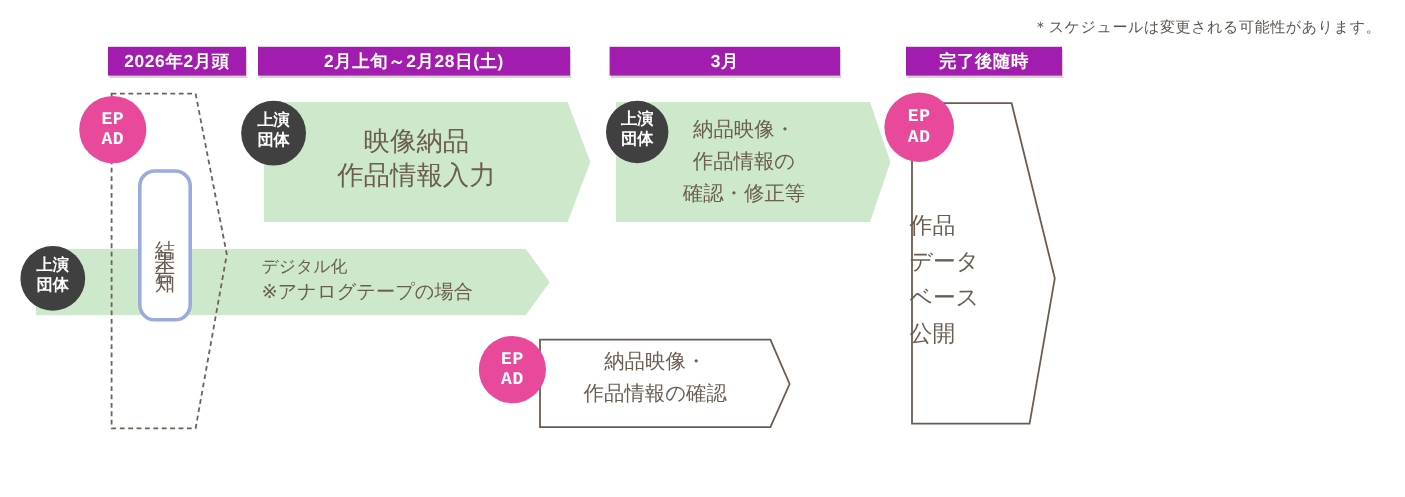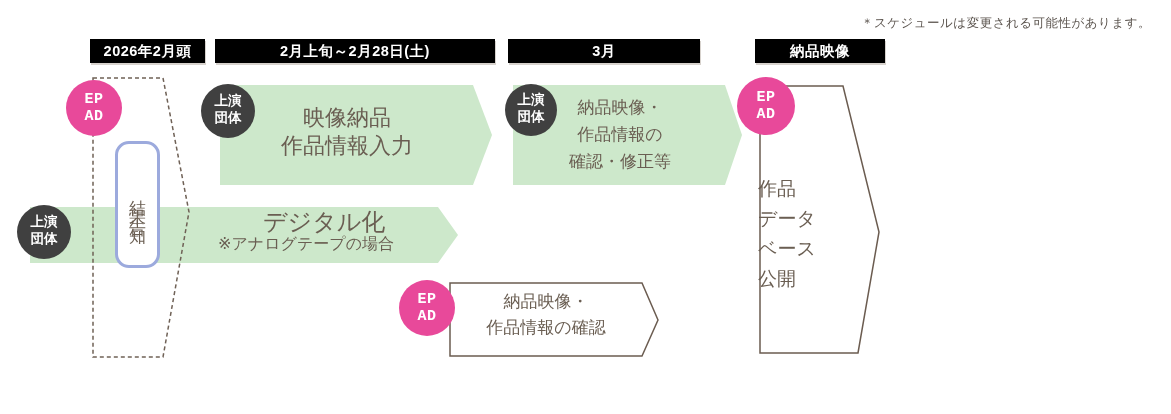--- a/index.html
+++ b/index.html
@@ -4,21 +4,21 @@
 <style>
   html,body{margin:0;padding:0;background:#ffffff;}
   #canvas{
     position:relative;width:1171px;height:414px;background:#ffffff;overflow:hidden;
     font-family:"Liberation Sans","DejaVu Sans",sans-serif;
   }
   .note{
     position:absolute;top:15px;right:20px;font-size:12.5px;color:#5c554f;letter-spacing:.5px;font-family:Liberation Mono, monospace;
   }
   .bar{
-    position:absolute;top:39px;height:24px;background:#000000;color:#ffffff;
+    position:absolute;top:39px;height:24px;background:#a21caf;color:#ffffff;
     font-weight:bold;font-size:14.5px;display:flex;align-items:center;justify-content:center;
     box-shadow:1px 2px 0 rgba(140,125,112,.35);z-index:3;letter-spacing:.5px;
   }
   .garrow{
     position:absolute;background:#cde8cb;z-index:1;
   }
   .arrow-label{
     position:absolute;color:#6a5e52;text-align:center;white-space:pre-line;z-index:2;
   }
   .circle{
@@ -37,34 +37,34 @@
   svg.shape{position:absolute;z-index:2;overflow:visible;}
   .dbtext{
     position:absolute;left:758px;top:174px;width:104px;z-index:3;
     color:#6a5e52;font-size:19px;line-height:30px;text-align:left;white-space:pre-line;
   }
   .warrow-label{
     position:absolute;left:450px;top:289px;width:192px;z-index:3;
     color:#6a5e52;font-size:17px;line-height:26px;text-align:center;white-space:pre-line;
   }
   .digi-wrap{position:absolute;left:218px;top:211px;z-index:2;color:#6a5e52;}
-  .digi-title{font-size:24px;line-height:22px;margin-left:45px;}
+  .digi-title{font-size:14px;line-height:22px;}
   .digi-note{font-size:16px;line-height:22px;}
 </style>
 </head>
 <body>
 
 <div id="canvas">
 
   <div class="note">＊スケジュールは変更される可能性があります。</div>
 
   <div class="bar" style="left:90px;width:115px;">2026年2月頭</div>
-  <div class="bar" style="left:215px;width:280px;">2月上旬～2月28日(土)</div>
+  <div class="bar" style="left:215px;width:260px;">2月上旬～2月28日(土)</div>
   <div class="bar" style="left:508px;width:192px;">3月</div>
-  <div class="bar" style="left:755px;width:130px;">納品映像</div>
+  <div class="bar" style="left:755px;width:130px;">完了後随時</div>
 
   <div class="garrow" style="left:30px;top:207px;width:428px;height:56px;
               clip-path:polygon(0 0, 408px 0, 100% 50%, 408px 100%, 0 100%);"></div>
   <div class="digi-wrap">
     <div class="digi-title">デジタル化</div>
     <div class="digi-note">※アナログテープの場合</div>
   </div>
 
   <svg class="shape" style="left:90px;top:75px;z-index:4;" width="104" height="286" viewBox="0 0 104 286">
     <polygon points="3,3 73,3 99,137 73,282 3,282" fill="none" stroke="#6f6156" stroke-width="1.5" stroke-dasharray="4 3"></polygon>

